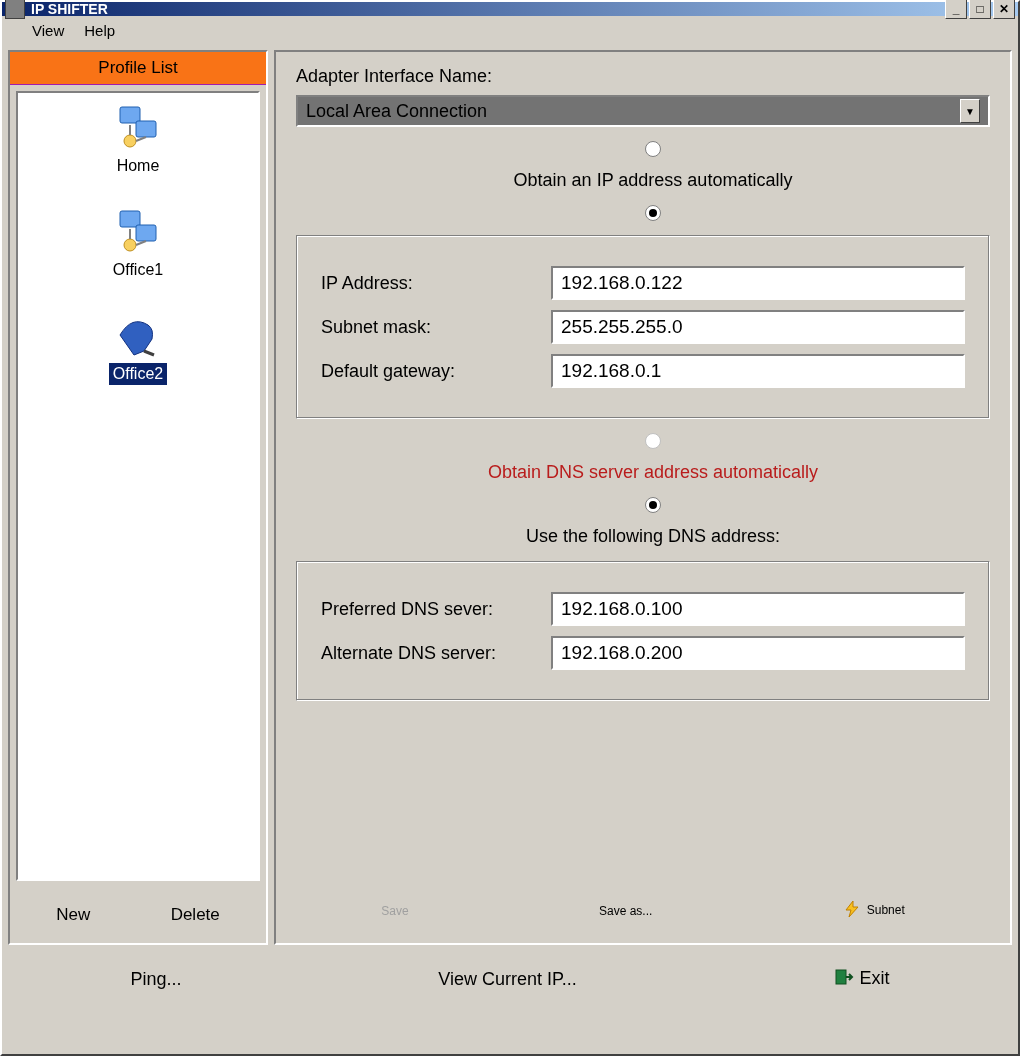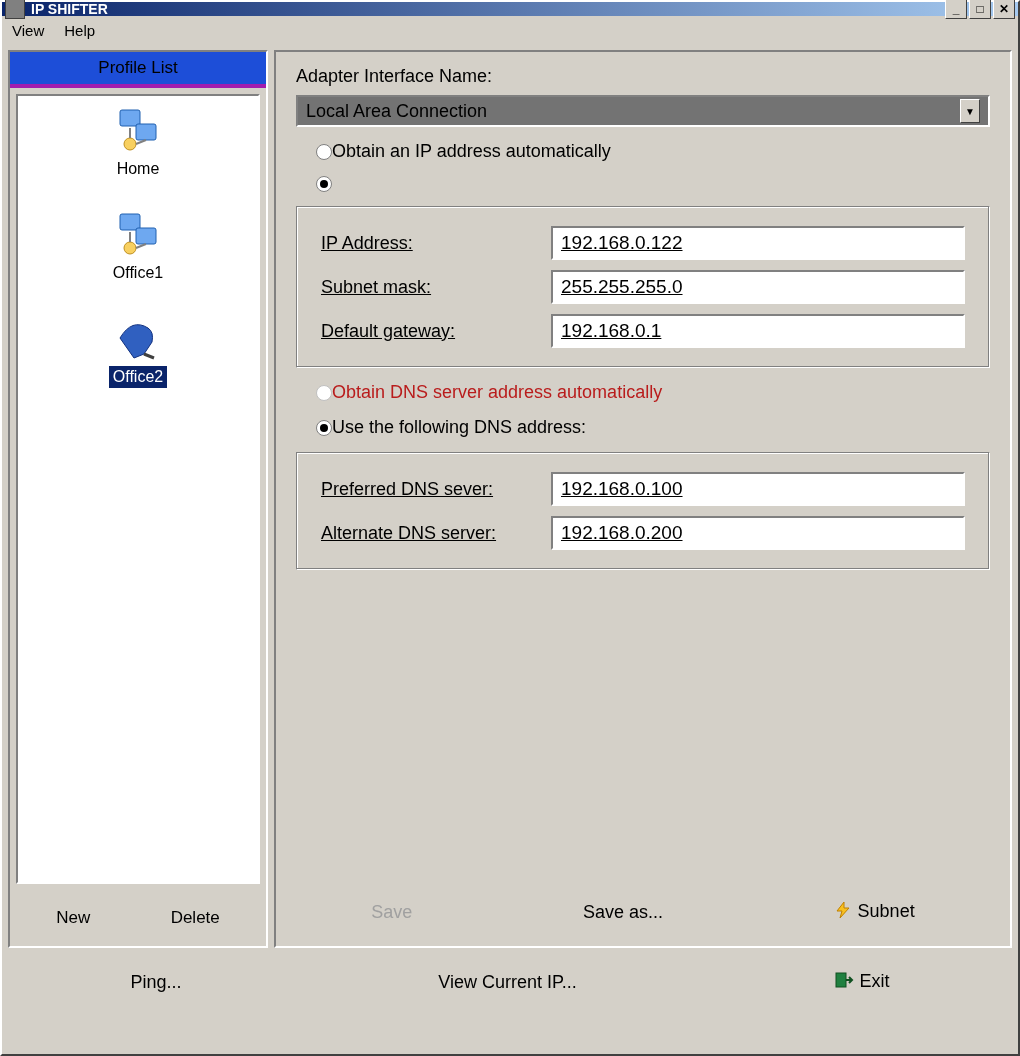--- a/index.html
+++ b/index.html
@@ -51,21 +51,21 @@
   justify-content: center;
   font-family: "Marlett", sans-serif;
   font-size: 12px;
   color: black;
   cursor: default;
 }
 .menubar {
   display: flex;
   height: 28px;
   align-items: center;
-  padding: 0 0;
+  padding: 0 20px;
   font-size: 15px;
 }
 .menubar .menu-item {
   padding: 4px 10px;
   cursor: default;
 }
 .content {
   display: flex;
   padding: 6px;
   gap: 6px;
@@ -80,22 +80,22 @@
 }
 .left-panel {
   width: 260px;
   display: flex;
   flex-direction: column;
 }
 .profile-header {
   text-align: center;
   font-size: 17px;
   padding: 6px 0;
-  background: #1d4ed8;
-  border-bottom: 4px solid #a21caf;
+  background: #f97316;
+  border-bottom: 1px solid #a21caf;
 }
 .profile-list {
   flex: 1;
   background: white;
   margin: 6px;
   border: 2px solid;
   border-top-color: #808080;
   border-left-color: #808080;
   border-right-color: #ffffff;
   border-bottom-color: #ffffff;
@@ -167,23 +167,24 @@
   border-right-color: #404040;
   border-bottom-color: #404040;
   display: flex;
   align-items: center;
   justify-content: center;
   font-size: 10px;
 }
 .radio-row {
   display: flex;
   align-items: center;
-  gap: 0;
+  gap: 13px;
   margin: 14px 0 14px 20px;
   font-size: 18px;
+  flex-direction: column;
 }
 .radio {
   width: 16px;
   height: 16px;
   border-radius: 50%;
   background: white;
   border: 1px solid #808080;
   display: flex;
   align-items: center;
   justify-content: center;
@@ -195,23 +196,22 @@
   border-radius: 50%;
   background: black;
 }
 .radio-row.disabled { color: #b91c1c; }
 .radio-row.disabled .radio { border-color: #c0c0c0; }
 .fieldset {
   border: 1px solid #808080;
   border-right-color: #ffffff;
   border-bottom-color: #ffffff;
   box-shadow: inset -1px -1px 0 #808080, inset 1px 1px 0 #ffffff;
-  padding: 9px 24px;
+  padding: 20px 24px;
   margin-bottom: 10px;
-  text-decoration: underline;
 }
 .form-row {
   display: flex;
   align-items: center;
   margin: 10px 0;
 }
 .form-row .lbl { width: 230px; font-size: 18px; }
 .text-input {
   flex: 1;
   background: white;
@@ -223,21 +223,21 @@
   padding: 4px 8px;
   font-size: 19px;
   height: 34px;
   font-family: inherit;
 }
 .action-row {
   display: flex;
   justify-content: space-around;
   align-items: center;
   padding: 16px 10px;
-  font-size: 18px;
+  font-size: 12px;
 }
 .action-row .disabled { color: #a0a0a0; }
 .bottombar {
   display: flex;
   justify-content: space-around;
   align-items: center;
   padding: 10px 0;
   font-size: 18px;
 }
 .lightning-icon, .exit-icon {

